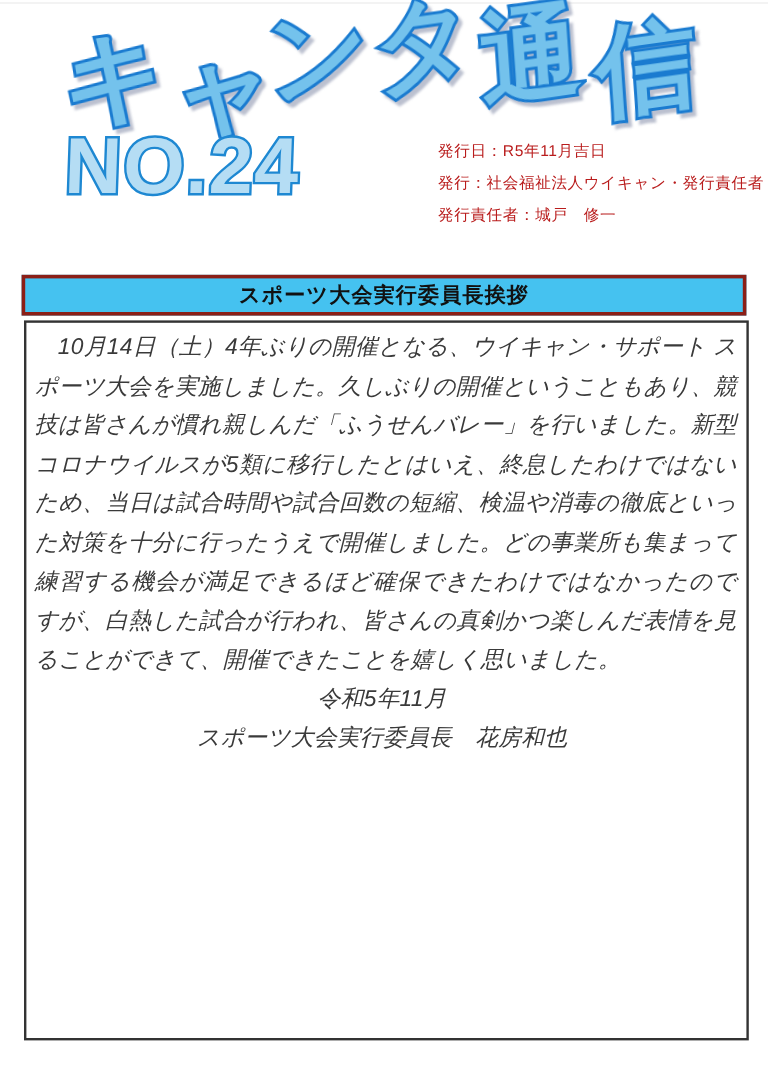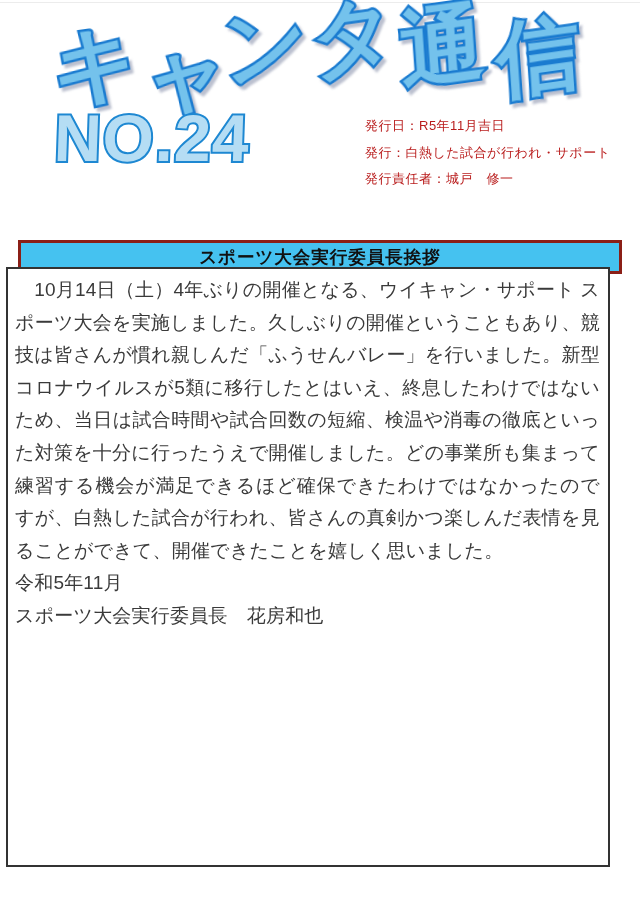--- a/index.html
+++ b/index.html
@@ -43,47 +43,48 @@
     transform:skewX(-2deg);
   }
   
   .pub-info{
     position:absolute;left:365px;top:113px;width:262px;
     font-size:13px;line-height:26.5px;color:#b91c1c;
     letter-spacing:0.5px;white-space:nowrap;
   }
   
   .heading-banner{
-    position:absolute;left:18px;top:240px;width:604px;height:34px;
+    position:absolute;left:18px;top:229px;width:604px;height:34px;
     box-sizing:border-box;
     background:#45c2f0;
     border:3px solid #8b1f17;
     display:flex;align-items:center;justify-content:center;
   }
   .heading-banner .heading-text{
     font-size:17.5px;font-weight:bold;color:#111111;
     letter-spacing:1px;white-space:nowrap;
   }
   
   .body-box{
-    position:absolute;left:6px;top:267px;width:604px;height:600px;
+    position:absolute;left:20px;top:267px;width:604px;height:600px;
     box-sizing:border-box;
     border:2px solid #333333;
     background:#ffffff;
     padding:5px 8px 0 7px;
+    font-style:italic;
   }
   .body-box p{
     margin:0;
     font-size:19px;line-height:32.6px;
     color:#3a3a3a;
     text-align:justify;
     letter-spacing:0.2px;
   }
   .body-box .right-line{
-    text-align:left;
+    text-align:center;
     padding-right:6px;
   }
 </style>
 </head>
 <body>
 
 <div class="page">
 
   <div class="top-rule"></div>
 
@@ -93,21 +94,21 @@
     <span class="tchar c2">ン</span>
     <span class="tchar c3">タ</span>
     <span class="tchar c4">通</span>
     <span class="tchar c5">信</span>
   </div>
 
   <div class="issue-no">NO.24</div>
 
   <div class="pub-info">
     <div>発行日：R5年11月吉日</div>
-    <div>発行：白熱した試合が行われ・サポート</div>
+    <div>発行：社会福祉法人ウイキャン・発行責任者</div>
     <div>発行責任者：城戸　修一</div>
   </div>
 
   <div class="heading-banner">
     <span class="heading-text">スポーツ大会実行委員長挨拶</span>
   </div>
 
   <div class="body-box">
     <p>　10月14日（土）4年ぶりの開催となる、ウイキャン・サポート スポーツ大会を実施しました。久しぶりの開催ということもあり、競技は皆さんが慣れ親しんだ「ふうせんバレー」を行いました。新型コロナウイルスが5類に移行したとはいえ、終息したわけではないため、当日は試合時間や試合回数の短縮、検温や消毒の徹底といった対策を十分に行ったうえで開催しました。どの事業所も集まって練習する機会が満足できるほど確保できたわけではなかったのですが、白熱した試合が行われ、皆さんの真剣かつ楽しんだ表情を見ることができて、開催できたことを嬉しく思いました。</p>
     <p class="right-line">令和5年11月</p>

